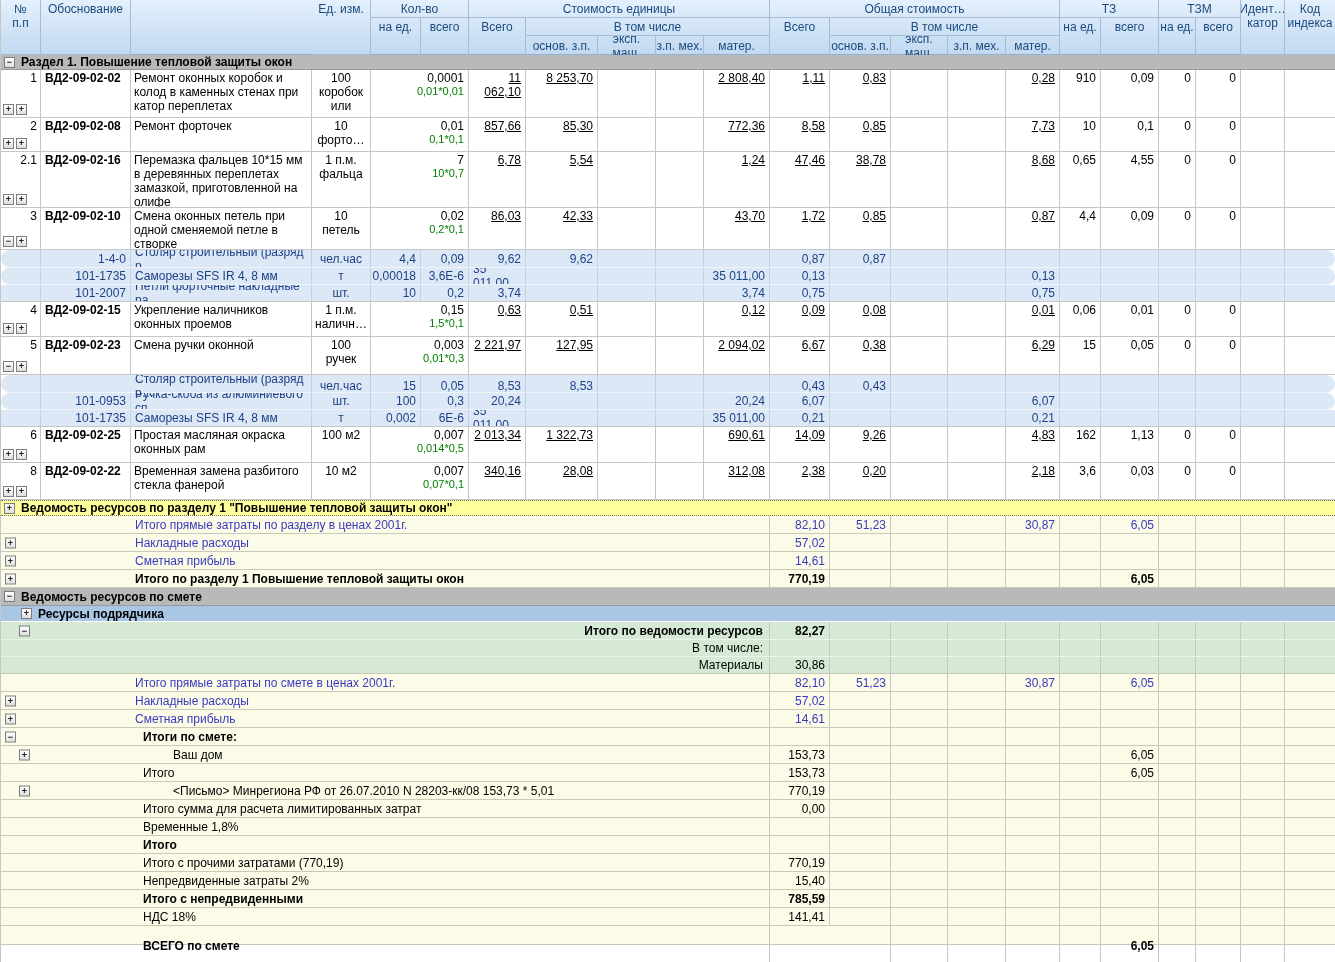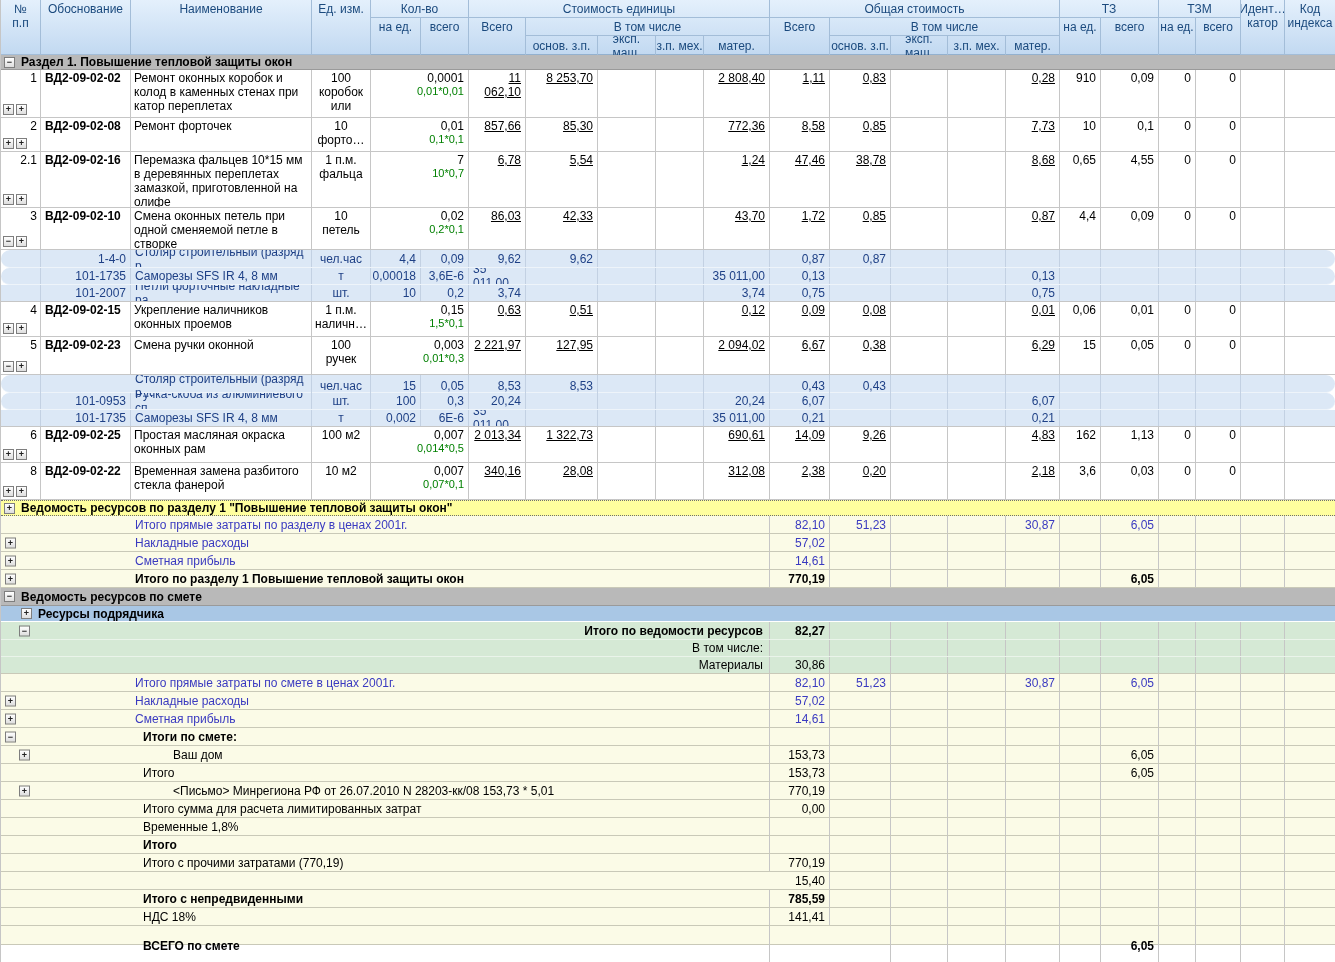--- a/index.html
+++ b/index.html
@@ -69,21 +69,20 @@
   .abs-icon{position:absolute;top:50%;transform:translateY(-50%);}
 </style>
 </head>
 <body>
 
 <div id="app">
   <div class="row header">
     <div class="hc top" style="grid-area:1/1/4/2">№
 п.п</div>
     <div class="hc top" style="grid-area:1/2/4/3">Обоснование</div>
-    <div class="hc top" style="grid-area:1/3/4/4">Наименование</div>
     <div class="hc top" style="grid-area:1/4/4/5">Ед. изм.</div>
     <div class="hc" style="grid-area:1/5/2/7">Кол-во</div>
     <div class="hc top nob" style="grid-area:2/5/4/6">на ед.</div>
     <div class="hc top nob" style="grid-area:2/6/4/7">всего</div>
     <div class="hc" style="grid-area:1/7/2/12">Стоимость единицы</div>
     <div class="hc top nob" style="grid-area:2/7/4/8">Всего</div>
     <div class="hc" style="grid-area:2/8/3/12">В том числе</div>
     <div class="hc nob" style="grid-area:3/8/4/9">основ. з.п.</div>
     <div class="hc nob" style="grid-area:3/9/4/10">эксп. маш.</div>
     <div class="hc nob" style="grid-area:3/10/4/11">з.п. мех.</div>
@@ -1027,20 +1026,23 @@
         <div class="c fx right" style="grid-column: 15 / 16;"></div>
         <div class="c fx right" style="grid-column: 16 / 17;"></div>
         <div class="c fx right" style="grid-column: 17 / 18;"></div>
         <div class="c fx right" style="grid-column: 18 / 19;"></div>
         <div class="c fx right" style="grid-column: 19 / 20;"></div>
         <div class="c fx right" style="grid-column: 20 / 21;"></div>
         <div class="c fx right" style="grid-column: 21 / 22;"></div>
         <div class="c fx right" style="grid-column: 22 / 23;"></div>
       </div>
       <div class="row tot-cream bb-cream" style="height: 18px;">
+        <div class="c tot-label" style="grid-column: 1 / 12; padding-left: 142px;">
+          <div class="txt">Непредвиденные затраты 2%</div>
+        </div>
         <div class="c fx right" style="grid-column: 12 / 13;">
           <div>15,40</div>
         </div>
         <div class="c fx right" style="grid-column: 13 / 14;"></div>
         <div class="c fx right" style="grid-column: 14 / 15;"></div>
         <div class="c fx right" style="grid-column: 15 / 16;"></div>
         <div class="c fx right" style="grid-column: 16 / 17;"></div>
         <div class="c fx right" style="grid-column: 17 / 18;"></div>
         <div class="c fx right" style="grid-column: 18 / 19;"></div>
         <div class="c fx right" style="grid-column: 19 / 20;"></div>

